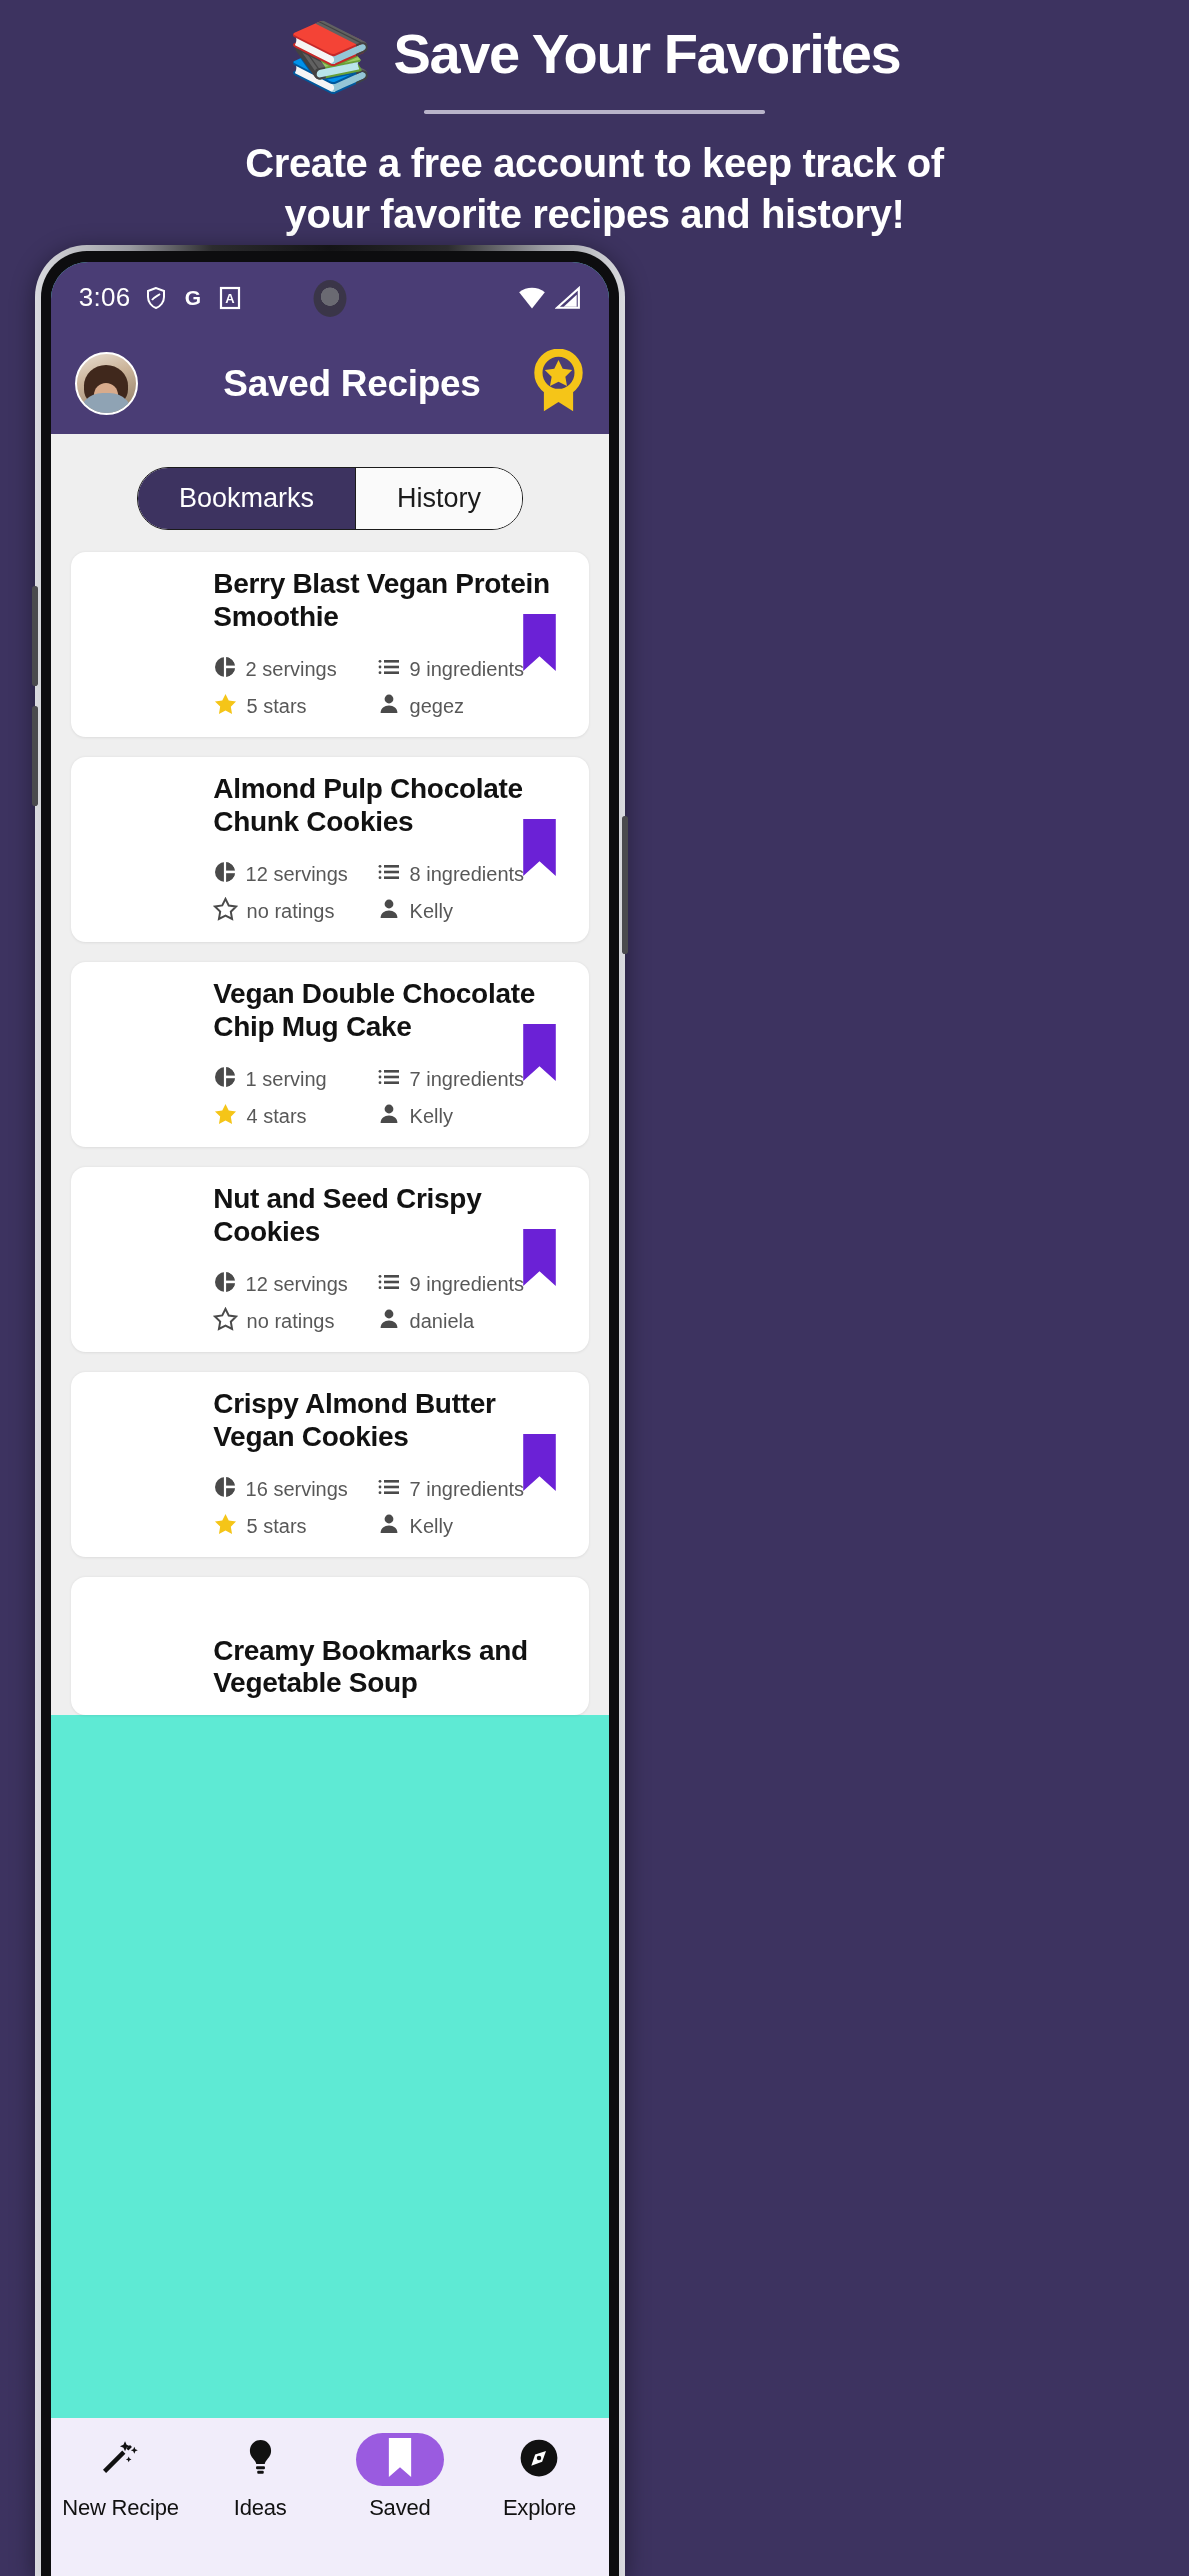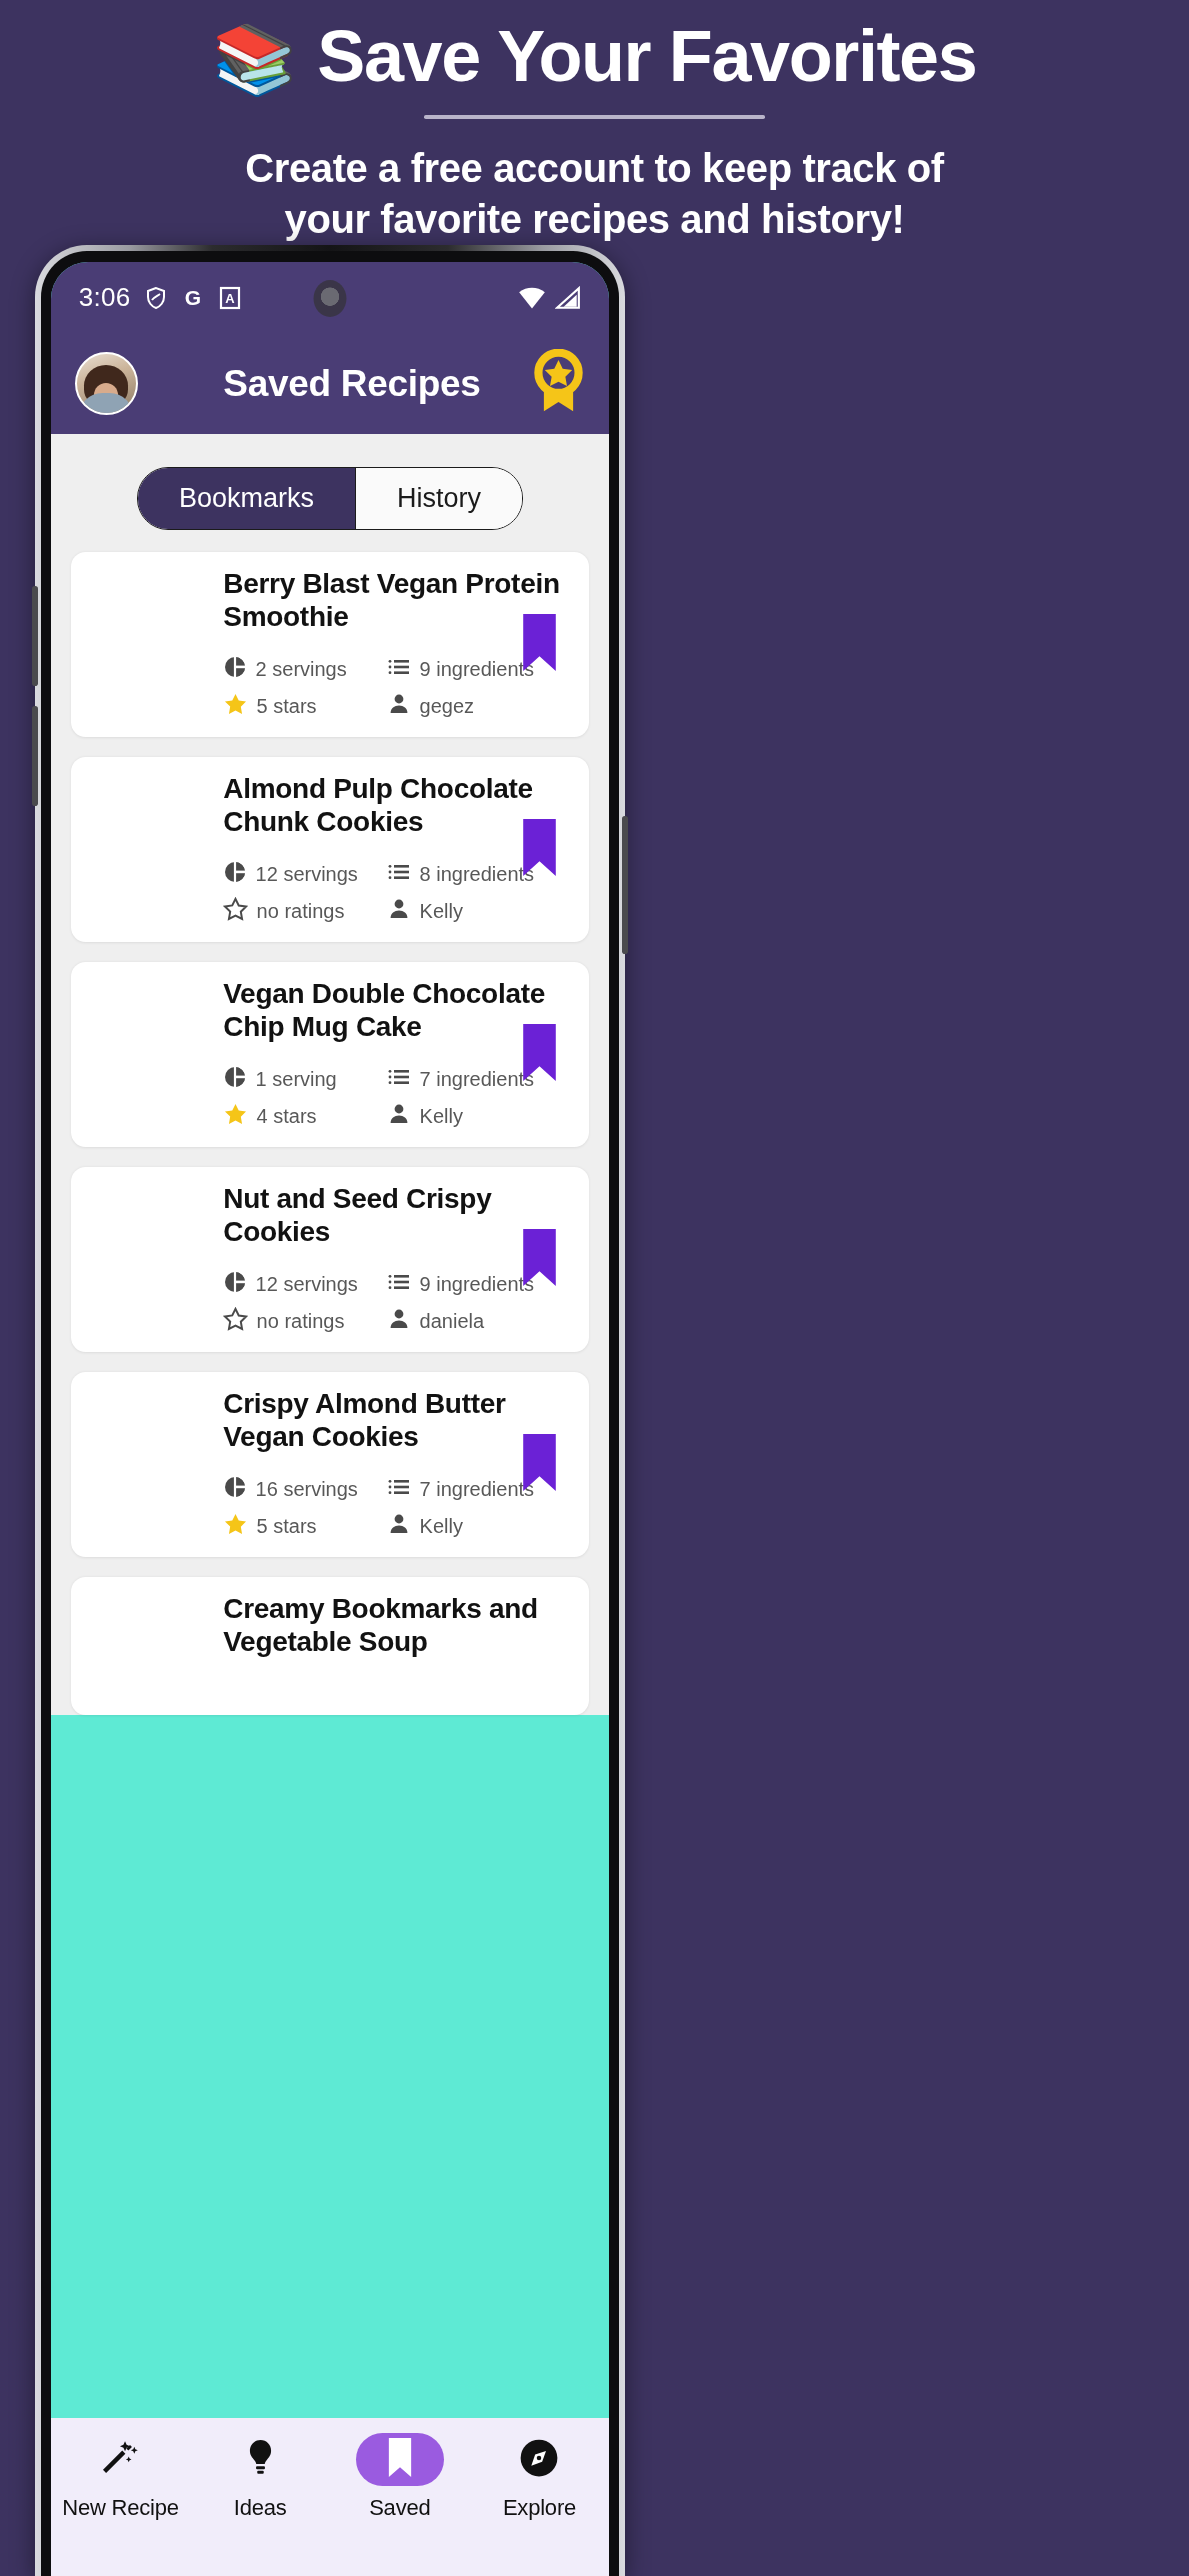--- a/index.html
+++ b/index.html
@@ -11,21 +11,21 @@
     position:relative;
   }
 
   
   .promo { width:1189px; padding-top:20px; text-align:center; }
   .promo-title-row {
     display:flex; align-items:center; justify-content:center; gap:20px;
   }
   .books-icon { font-size:68px; line-height:1; display:block; transform:translateY(1.8px); }
   .promo-title {
-    color:#ffffff; font-size:72px; font-weight:bold; letter-spacing:-1.4px;
+    color:#ffffff; font-size:56px; font-weight:bold; letter-spacing:-1.4px;
     line-height:1.02; white-space:nowrap;
   }
   .promo-divider {
     width:341px; height:3.7px; background:#b9b4ca; margin:22px auto 24px auto;
     border-radius:1.8px;
   }
   .promo-sub {
     color:#ffffff; font-size:40px; font-weight:bold; line-height:1.28;
     letter-spacing:-0.4px;
   }
@@ -113,21 +113,21 @@
     display:flex; align-items:center; justify-content:center;
     font-size:27px; padding:16px 41px; cursor:pointer; white-space:nowrap;
   }
   .seg.active { background:#3D3360; color:#fff; }
   .seg.inactive { background:#FAFAFA; color:#1b1b1b; border-left:1.8px solid #1b1b1b; }
 
   
   .list { background:#EFEFEF; padding:0 20px; }
   .card {
     background:#fff; border-radius:14.7px; margin-bottom:20px;
-    display:flex; align-items:flex-start; padding:13px 13px 13px 27px;
+    display:flex; align-items:flex-end; padding:13px 13px 13px 17px;
     position:relative; min-height:138px;
     box-shadow:0 0.9px 2.8px rgba(0,0,0,.08);
   }
   .thumb {
     width:109px; flex:0 0 109px; border-radius:3.7px; overflow:hidden;
     position:relative;
   }
   .card-body { flex:1; padding:3.7px 0 1.8px 16.6px; display:flex; flex-direction:column; }
   .card-title {
     font-size:28px; font-weight:bold; color:#121212; line-height:1.16;

